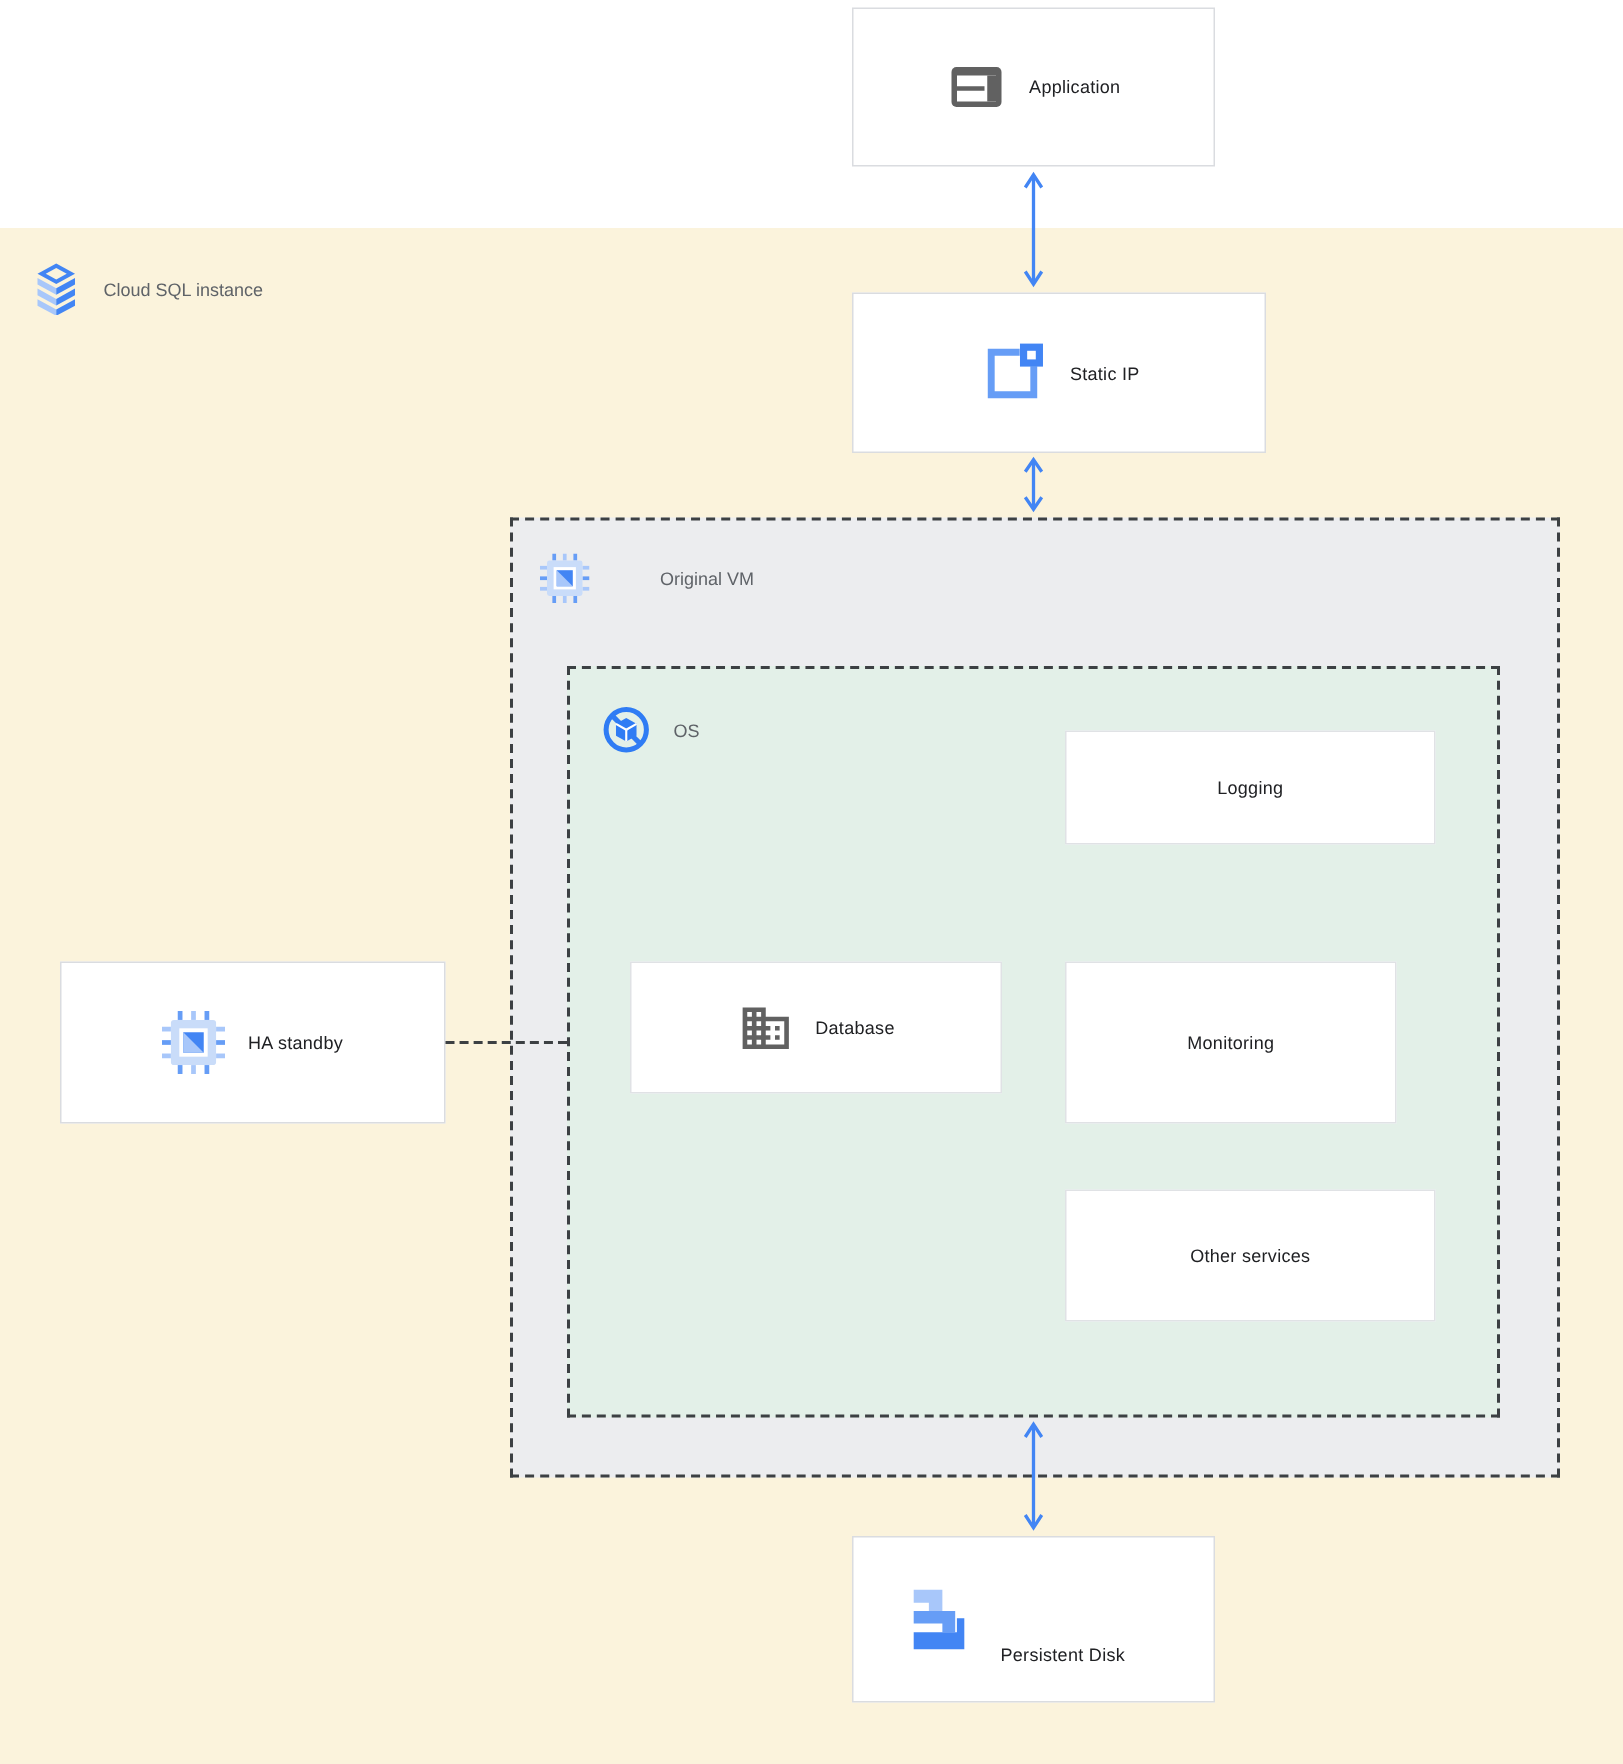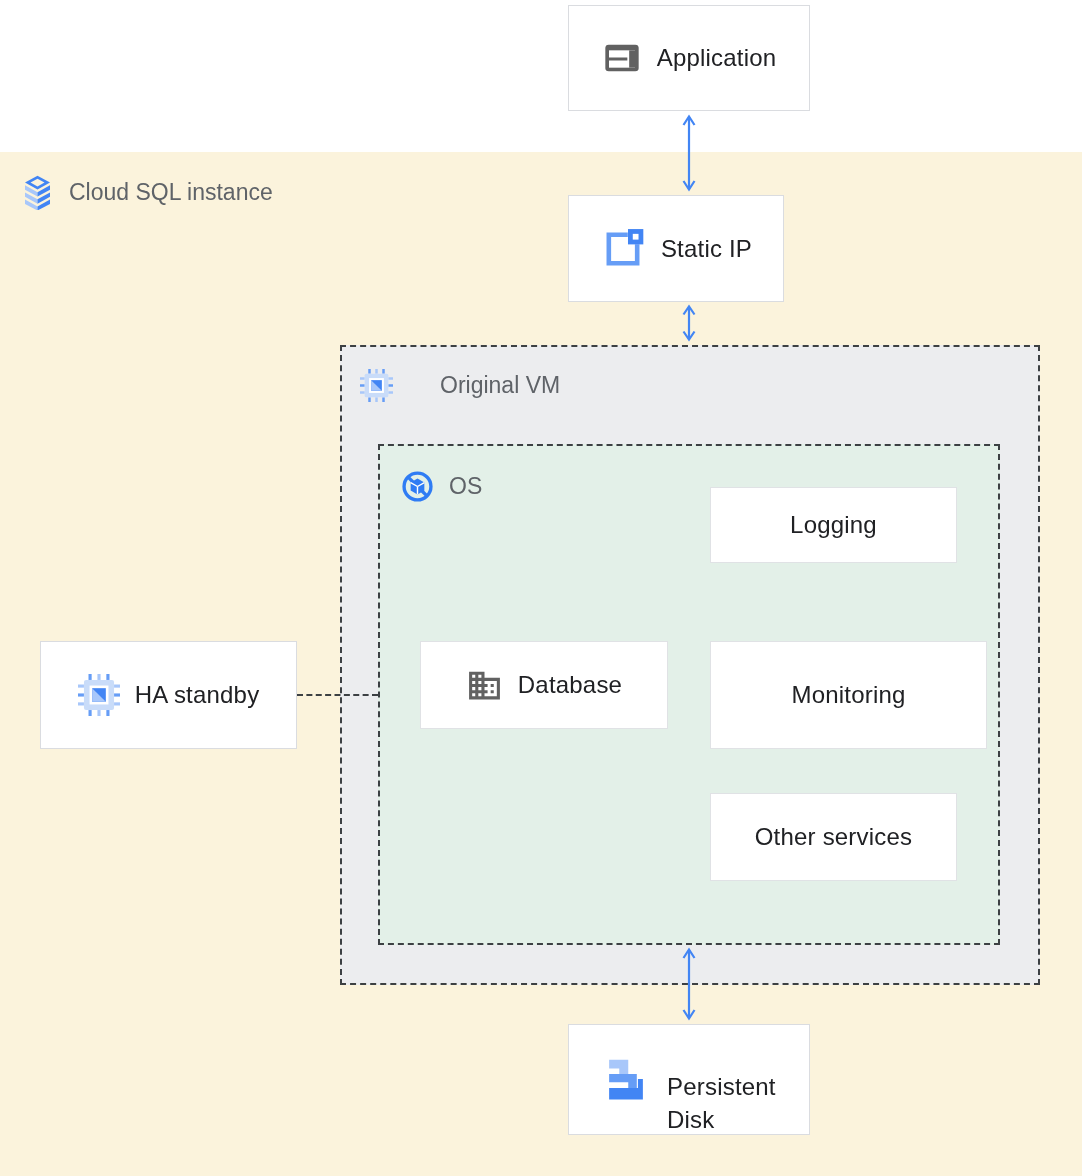--- a/index.html
+++ b/index.html
@@ -4,33 +4,33 @@
 <style>
   html,body{margin:0;padding:0;background:#fff;}
   .canvas{position:relative;width:1082px;height:1176px;background:#ffffff;
           font-family:"Liberation Sans",sans-serif;overflow:hidden;}
   .yellow-band{position:absolute;left:0;top:152px;width:1082px;height:1024px;background:#FBF3DC;}
   .dashed-container{position:absolute;border:2px dashed #3C4043;box-sizing:border-box;}
   .vm-container{left:340px;top:345px;width:700px;height:640px;background:#ECEDEF;}
   .os-container{left:378px;top:444px;width:622px;height:501px;background:#E3F0E8;}
   .node{position:absolute;background:#ffffff;border:1px solid #DADCE0;box-sizing:border-box;
         display:flex;align-items:center;justify-content:center;gap:15px;
-        color:#202124;font-size:24px;letter-spacing:.2px;}
+        color:#202124;font-size:12px;letter-spacing:.2px;}
   .node.inner{border-color:#E0E2E5;}
   .node-app{left:568px;top:5px;width:242px;height:106px;}
-  .node-sip{left:568px;top:195px;width:216px;height:107px;}
+  .node-sip{left:568px;top:195px;width:276px;height:107px;}
   .node-log{left:710px;top:487px;width:247px;height:76px;}
   .node-db{left:420px;top:641px;width:248px;height:88px;}
-  .node-mon{left:710px;top:641px;width:277px;height:108px;}
+  .node-mon{left:710px;top:641px;width:221px;height:108px;}
   .node-oth{left:710px;top:793px;width:247px;height:88px;}
   .node-ha{left:40px;top:641px;width:257px;height:108px;}
   .node-pd{left:568px;top:1024px;width:242px;height:111px;gap:14px;}
   .node-pd .pd-text{width:112px;text-align:left;line-height:1.35;margin-top:48px;}
   .region-label{position:absolute;display:flex;align-items:center;gap:16px;
-                color:#5F6368;font-size:23px;}
+                color:#5F6368;font-size:12px;}
   .lbl-cloudsql{left:22px;top:175px;}
   .lbl-vm{left:360px;top:369px;gap:47px;}
   .lbl-os{left:402px;top:471px;}
   .arrow{position:absolute;}
   .arrow-1{left:680px;top:114px;}
   .arrow-2{left:680px;top:304px;}
   .arrow-3{left:680px;top:947px;}
   .dashed-link{position:absolute;left:297px;top:694px;width:81px;height:0;
                border-top:2px dashed #3C4043;}
   svg{display:block;}

